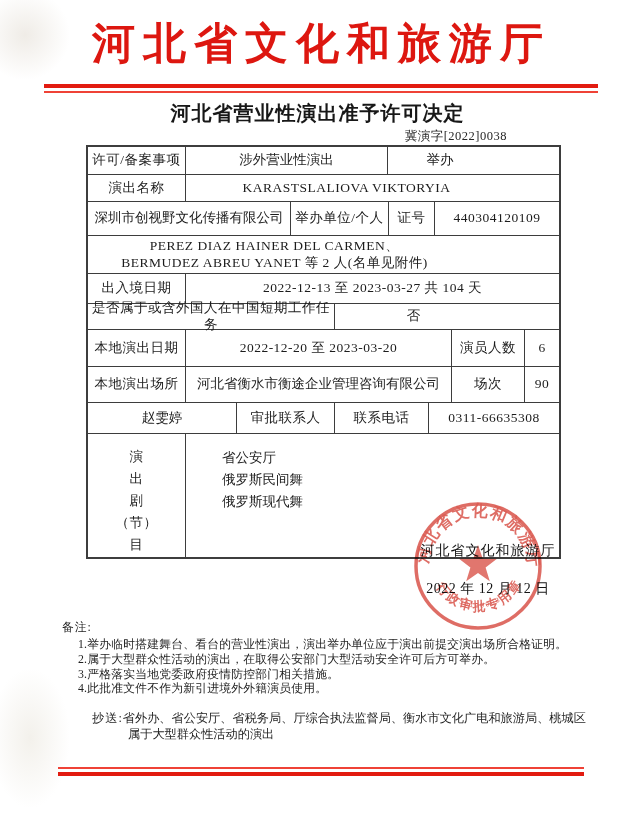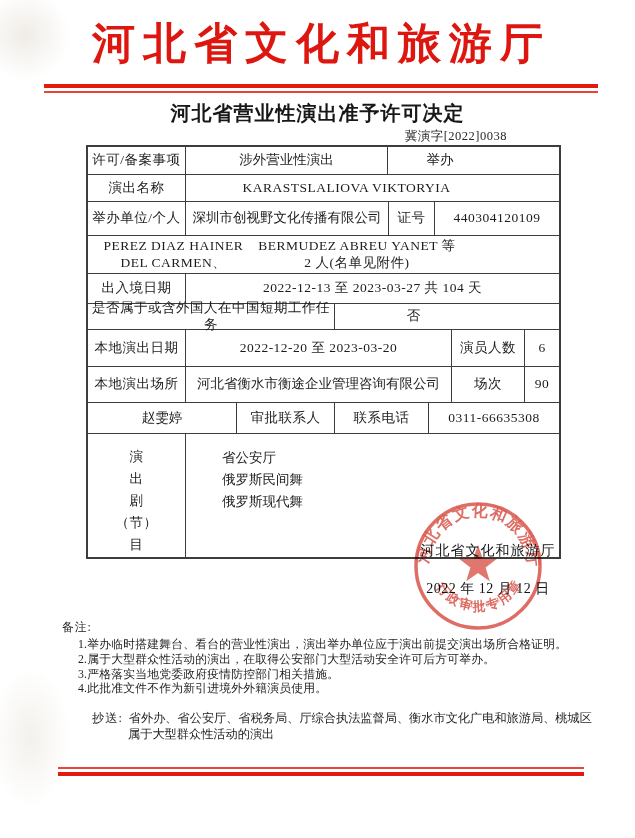--- a/index.html
+++ b/index.html
@@ -40,21 +40,21 @@
   .trow{display:flex;border-bottom:1.5px solid #3d3d3d;}
   .trow:last-child{border-bottom:none;}
   .tcell{
     box-sizing:border-box;border-right:1.5px solid #3d3d3d;
     display:flex;align-items:center;justify-content:center;text-align:center;
     padding:2px 3px;line-height:1.25;
   }
   .tcell:last-child{border-right:none;}
   .lbl{letter-spacing:.5px;}
   .latin{font-size:13.5px;letter-spacing:.5px;}
-  .two-line{flex-direction:row;justify-content:center;}
+  .two-line{flex-direction:column;justify-content:center;}
   .prog-label{flex-direction:column;justify-content:flex-start;padding-top:12px;line-height:22px;}
   .prog-body{flex-direction:column;align-items:flex-start;justify-content:flex-start;
     padding:13px 0 0 36px;line-height:22px;text-align:left;}
   .shift-left{padding-right:70px;}
   .shift-left-sm{padding-right:55px;}
 
   
   .signature{position:absolute;left:408px;top:542px;width:160px;text-align:center;color:#141414;}
   .signature .sig-agency{font-size:14px;letter-spacing:1px;white-space:nowrap;}
   .signature .sig-date{font-size:14px;margin-top:20px;white-space:nowrap;letter-spacing:.5px;}
@@ -62,21 +62,21 @@
     mix-blend-mode:multiply;opacity:.88;}
 
   
   .notes{position:absolute;left:62px;top:620px;width:520px;font-size:11.8px;color:#1f1f1f;}
   .notes .notes-label{margin-bottom:1px;letter-spacing:1px;}
   .notes .note-line{margin-left:16px;line-height:14.8px;letter-spacing:.2px;}
 
   
   .cc{position:absolute;left:92px;top:710px;width:500px;font-size:12.2px;color:#1f1f1f;line-height:16px;}
   .cc .cc-row{display:flex;}
-  .cc .cc-label{white-space:nowrap;margin-right:6px;letter-spacing:1px;}
+  .cc .cc-label{white-space:nowrap;letter-spacing:1px;}
   .cc .cc-line2{margin-left:36px;}
 
   .rule-bottom{position:absolute;left:58px;top:767px;width:526px;}
   .rule-bottom .thin{height:2px;background:#ef4236;}
   .rule-bottom .gap{height:3px;}
   .rule-bottom .thick{height:4px;background:#e21b10;}
 </style>
 </head>
 <body>
 
@@ -101,22 +101,22 @@
     <div class="tcell" style="width:202px">涉外营业性演出</div>
     <div class="tcell shift-left" style="width:171px">举办</div>
   </div>
 
   <div class="trow" style="height:26px">
     <div class="tcell lbl" style="width:98px">演出名称</div>
     <div class="tcell latin shift-left-sm" style="width:373px">KARASTSLALIOVA VIKTORYIA</div>
   </div>
 
   <div class="trow" style="height:33px">
+    <div class="tcell" style="width:203px">深圳市创视野文化传播有限公司</div>
     <div class="tcell lbl" style="width:98px">举办单位/个人</div>
-    <div class="tcell" style="width:203px">深圳市创视野文化传播有限公司</div>
     <div class="tcell lbl" style="width:46px">证号</div>
     <div class="tcell latin" style="width:124px">440304120109</div>
   </div>
 
   <div class="trow" style="height:37px">
     <div class="tcell latin two-line" style="width:373px">
       <div>PEREZ DIAZ HAINER DEL CARMEN、</div>
       <div>BERMUDEZ ABREU YANET 等 2 人(名单见附件)</div>
     </div>
   </div>

